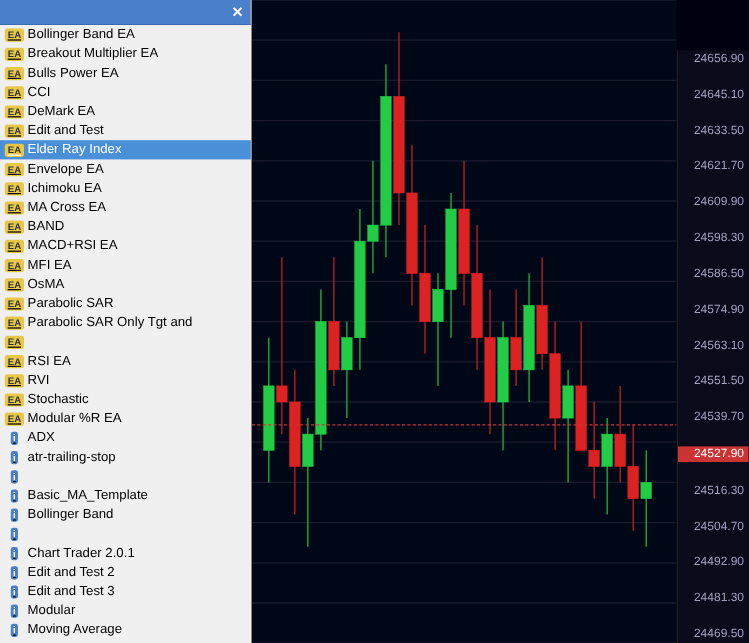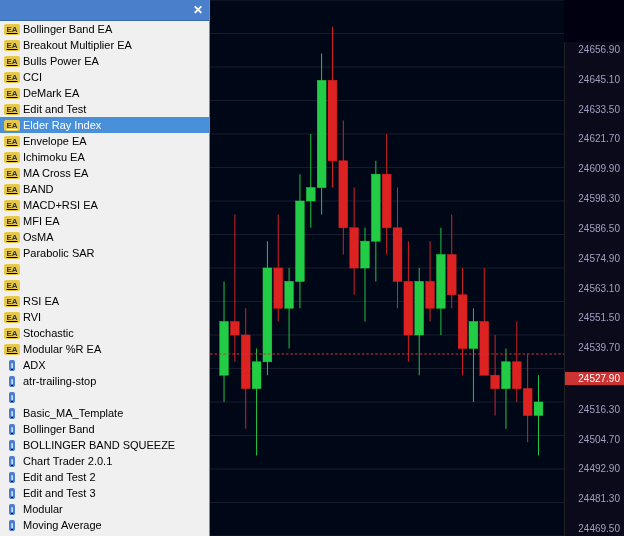--- a/index.html
+++ b/index.html
@@ -270,20 +270,21 @@
       <div class="nav-item">
         <span class="item-icon">
           <span class="icon-ea">EA</span>
         </span>
         <span>Parabolic SAR</span>
       </div>
       <div class="nav-item">
         <span class="item-icon">
           <span class="icon-ea">EA</span>
         </span>
+        <span>Parabolic SAR Only Tgt and</span>
       </div>
       <div class="nav-item">
         <span class="item-icon">
           <span class="icon-ea">EA</span>
         </span>
       </div>
       <div class="nav-item">
         <span class="item-icon">
           <span class="icon-ea">EA</span>
         </span>
@@ -333,21 +334,20 @@
       <div class="nav-item">
         <span class="item-icon">
           <span class="icon-indicator">i</span>
         </span>
         <span>Bollinger Band</span>
       </div>
       <div class="nav-item">
         <span class="item-icon">
           <span class="icon-indicator">i</span>
         </span>
-        <span>BOLLINGER BAND SQUEEZE</span>
       </div>
       <div class="nav-item">
         <span class="item-icon">
           <span class="icon-indicator">i</span>
         </span>
         <span>Chart Trader 2.0.1</span>
       </div>
       <div class="nav-item">
         <span class="item-icon">
           <span class="icon-indicator">i</span>

